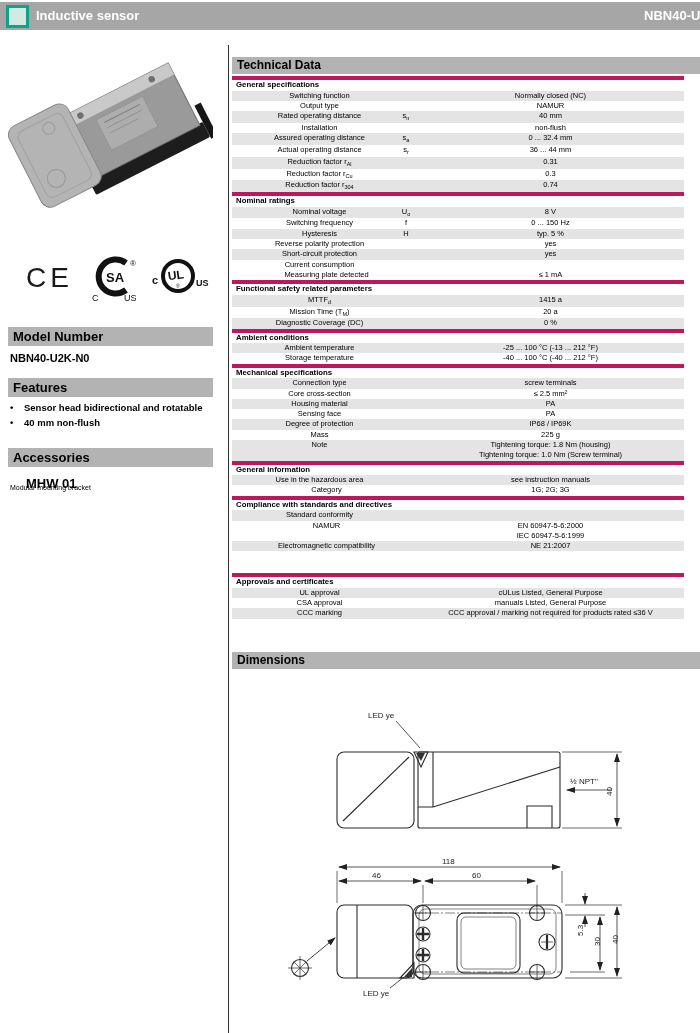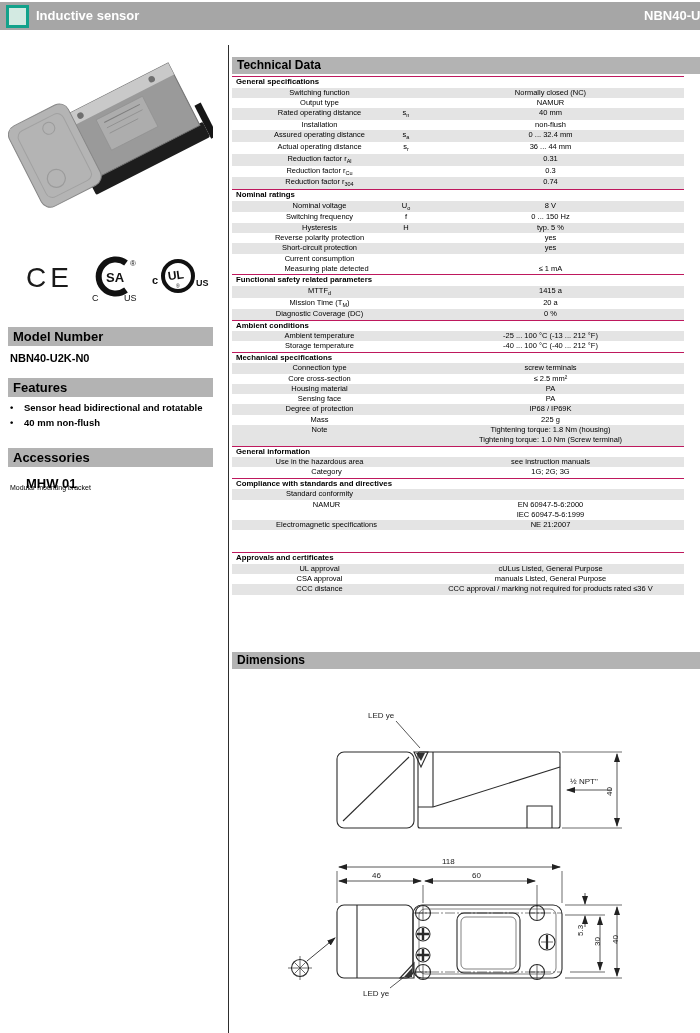--- a/index.html
+++ b/index.html
@@ -26,21 +26,21 @@
   .features{position:absolute;left:10px;top:402px;width:200px;}
   .features .fi{display:flex;font-size:9.5px;font-weight:bold;line-height:11px;margin-bottom:4px;}
   .features .fi .dot{width:14px;flex:0 0 14px;}
   .mhw{position:absolute;left:10px;top:476px;font-size:13px;font-weight:bold;padding-left:16px;}
   .mhwdesc{position:absolute;left:10px;top:484px;font-size:7px;}
   
   .rbar{position:absolute;left:232px;width:540px;height:17px;line-height:17px;
         font-size:12px;padding-left:5px;box-sizing:border-box;}
   .rbar.tech{top:57px}.rbar.dims{top:652px}
   .ttable{position:absolute;left:232px;top:76px;width:452px;}
-  .t-sec{border-top:1px solid #be185d;font-weight:bold;font-size:7.8px;
+  .t-sec{border-top:4px solid #be185d;font-weight:bold;font-size:7.8px;
          line-height:10.5px;padding-left:4px;}
   .t-sec.gap{margin-top:22px;}
   .t-row{display:grid;grid-template-columns:163px 22px 1fr;font-size:7.5px;
          line-height:10.3px;min-height:10.3px;text-align:center;}
   .t-row.shade{background:#e4e4e4;}
   .t-row .t-label{padding-left:12px;}
   .t-row.ind2 .t-label{padding-left:26px;}
   .t-row sub{font-size:5.5px;vertical-align:-1.5px;}
   .svgwrap{position:absolute;}
   .sv{left:330px;top:690px;}
@@ -347,21 +347,21 @@
       </div>
       <div class="t-row ind2">
         <span class="t-label"><span>NAMUR</span></span>
         <span class="t-sym"></span>
         <span class="t-val">
           <div>EN 60947-5-6:2000</div>
           <div>IEC 60947-5-6:1999</div>
         </span>
       </div>
       <div class="t-row shade ind2">
-        <span class="t-label"><span>Electromagnetic specifications</span></span>
+        <span class="t-label"><span>Electromagnetic compatibility</span></span>
         <span class="t-sym"></span>
         <span class="t-val">
           <div>NE 21:2007</div>
         </span>
       </div>
       <div class="t-sec gap">Approvals and certificates</div>
       <div class="t-row shade">
         <span class="t-label"><span>UL approval</span></span>
         <span class="t-sym"></span>
         <span class="t-val">
@@ -369,21 +369,21 @@
         </span>
       </div>
       <div class="t-row">
         <span class="t-label"><span>CSA approval</span></span>
         <span class="t-sym"></span>
         <span class="t-val">
           <div>manuals Listed, General Purpose</div>
         </span>
       </div>
       <div class="t-row shade">
-        <span class="t-label"><span>CCC distance</span></span>
+        <span class="t-label"><span>CCC marking</span></span>
         <span class="t-sym"></span>
         <span class="t-val">
           <div>CCC approval / marking not required for products rated ≤36 V</div>
         </span>
       </div>
     </div>
 
   <div class="rbar dims bar">Dimensions</div>
 
   <div class="svgwrap sv">

